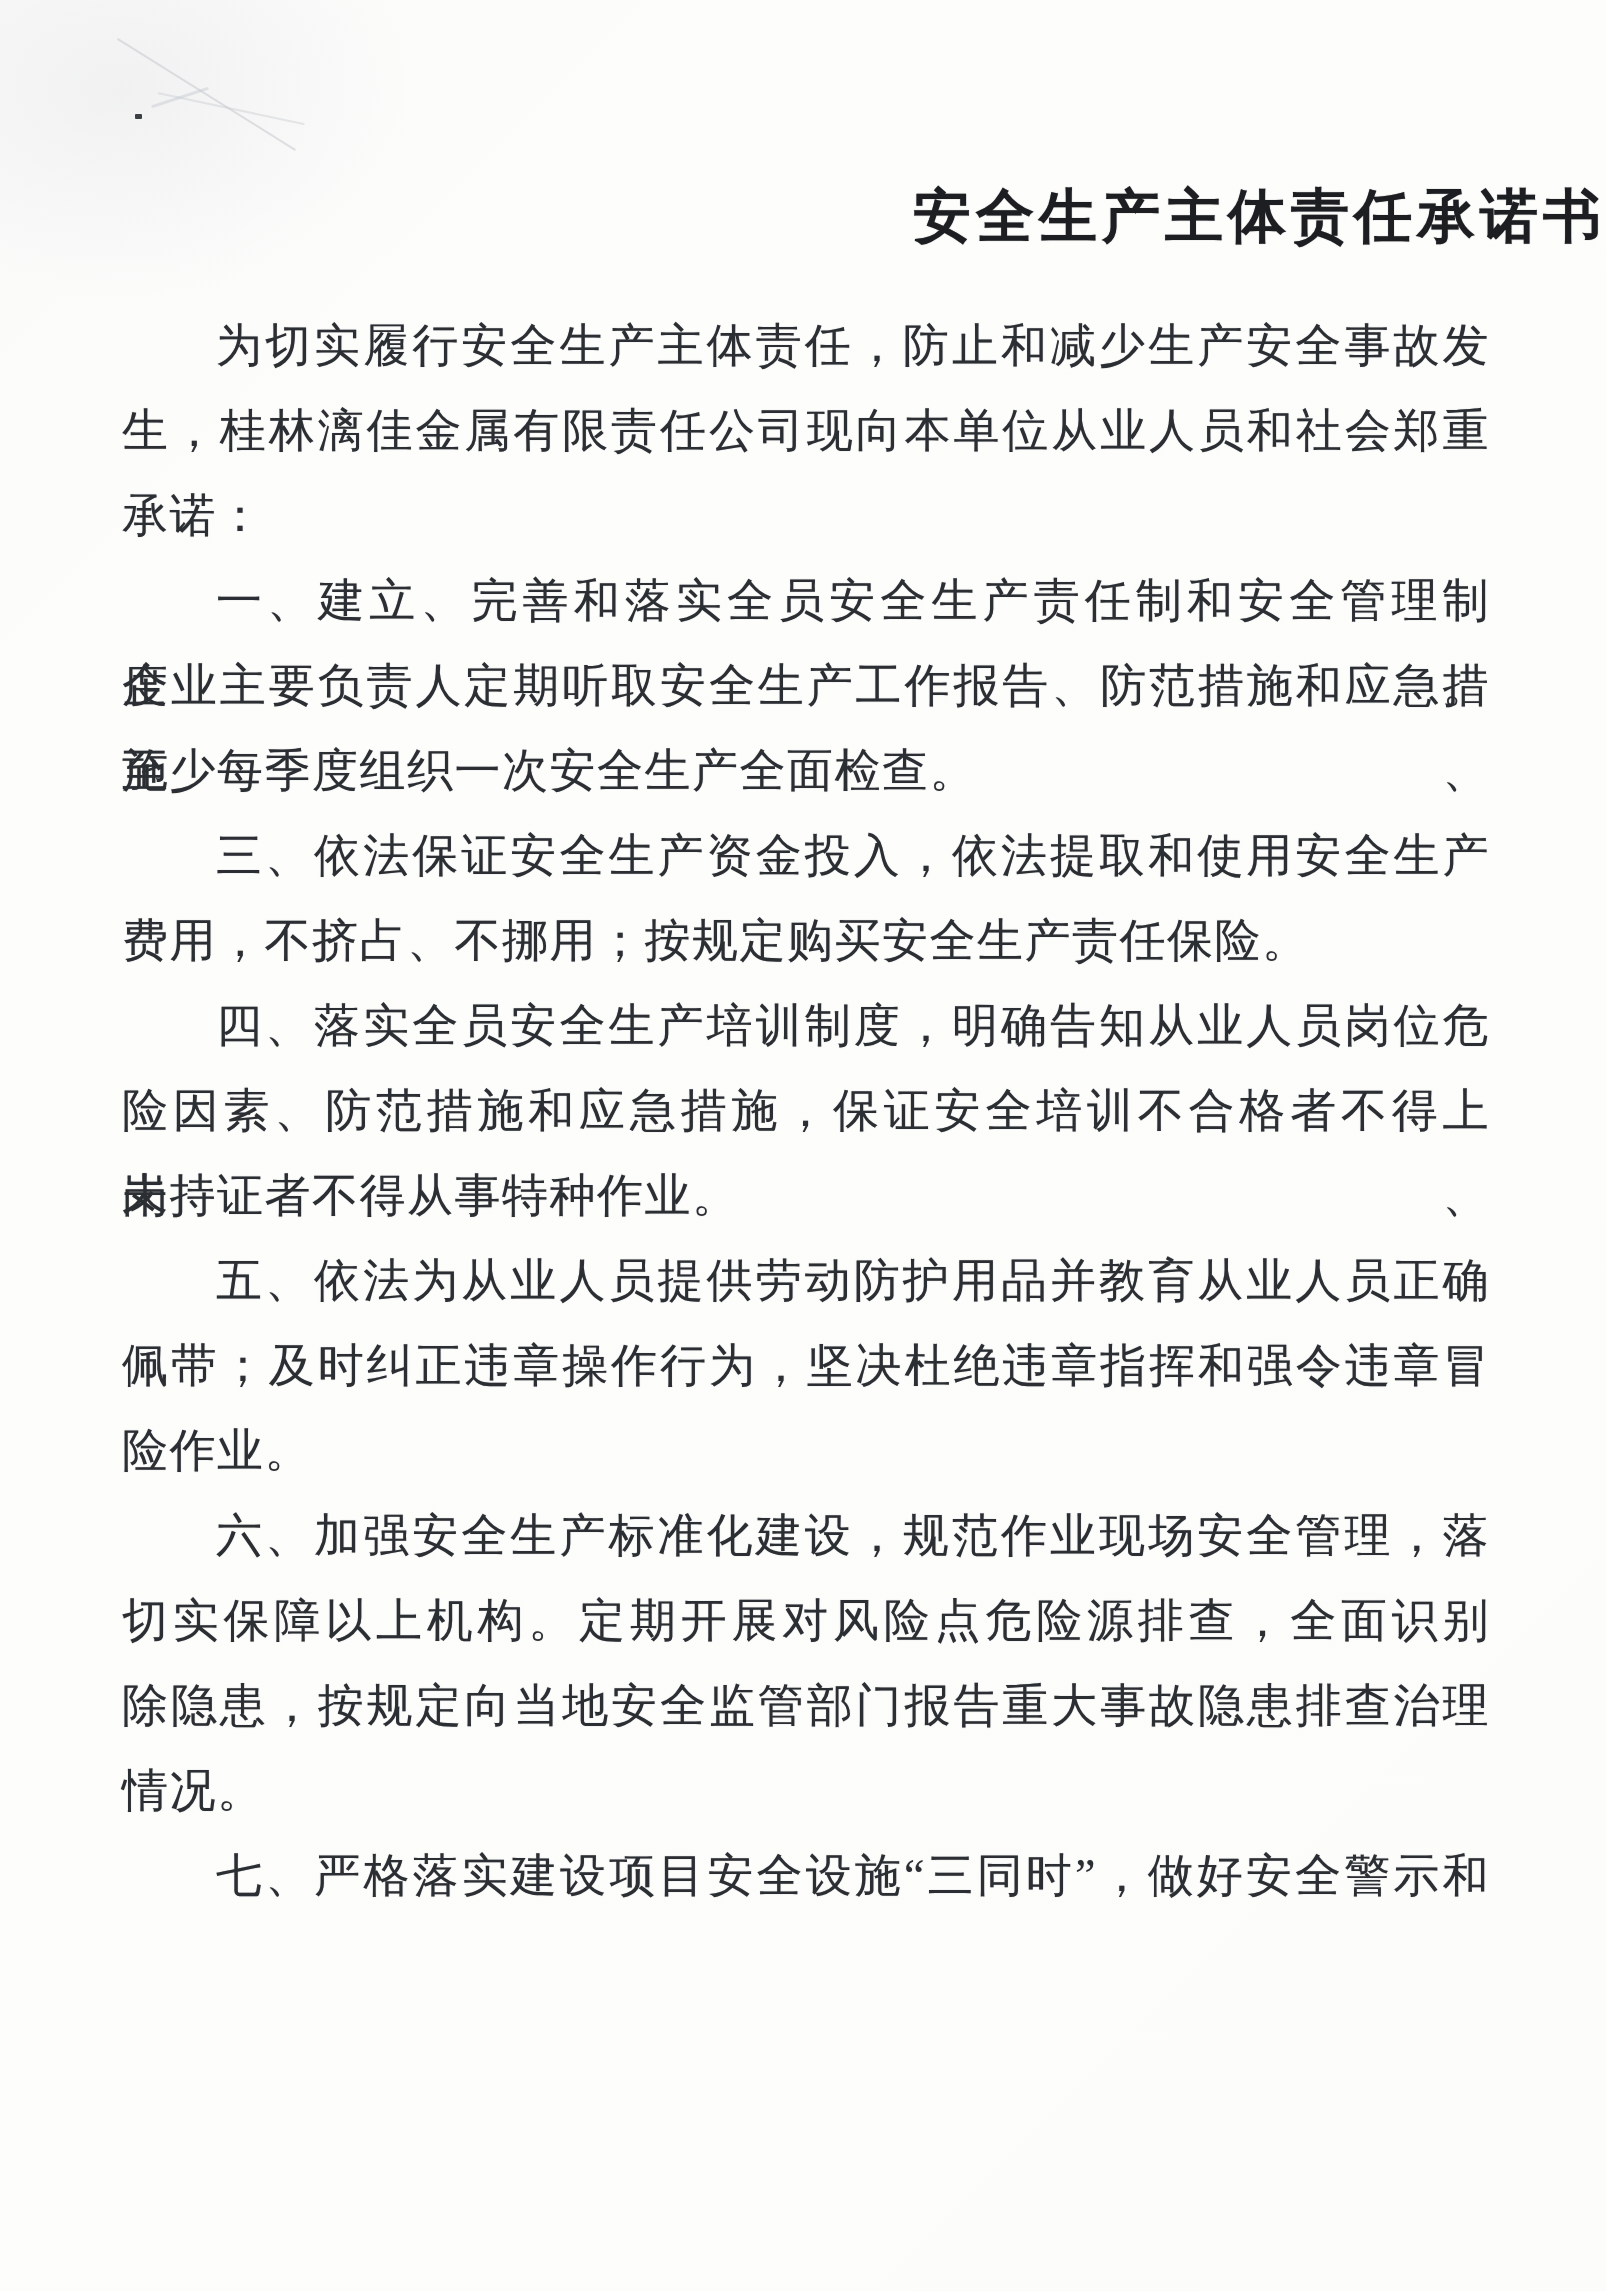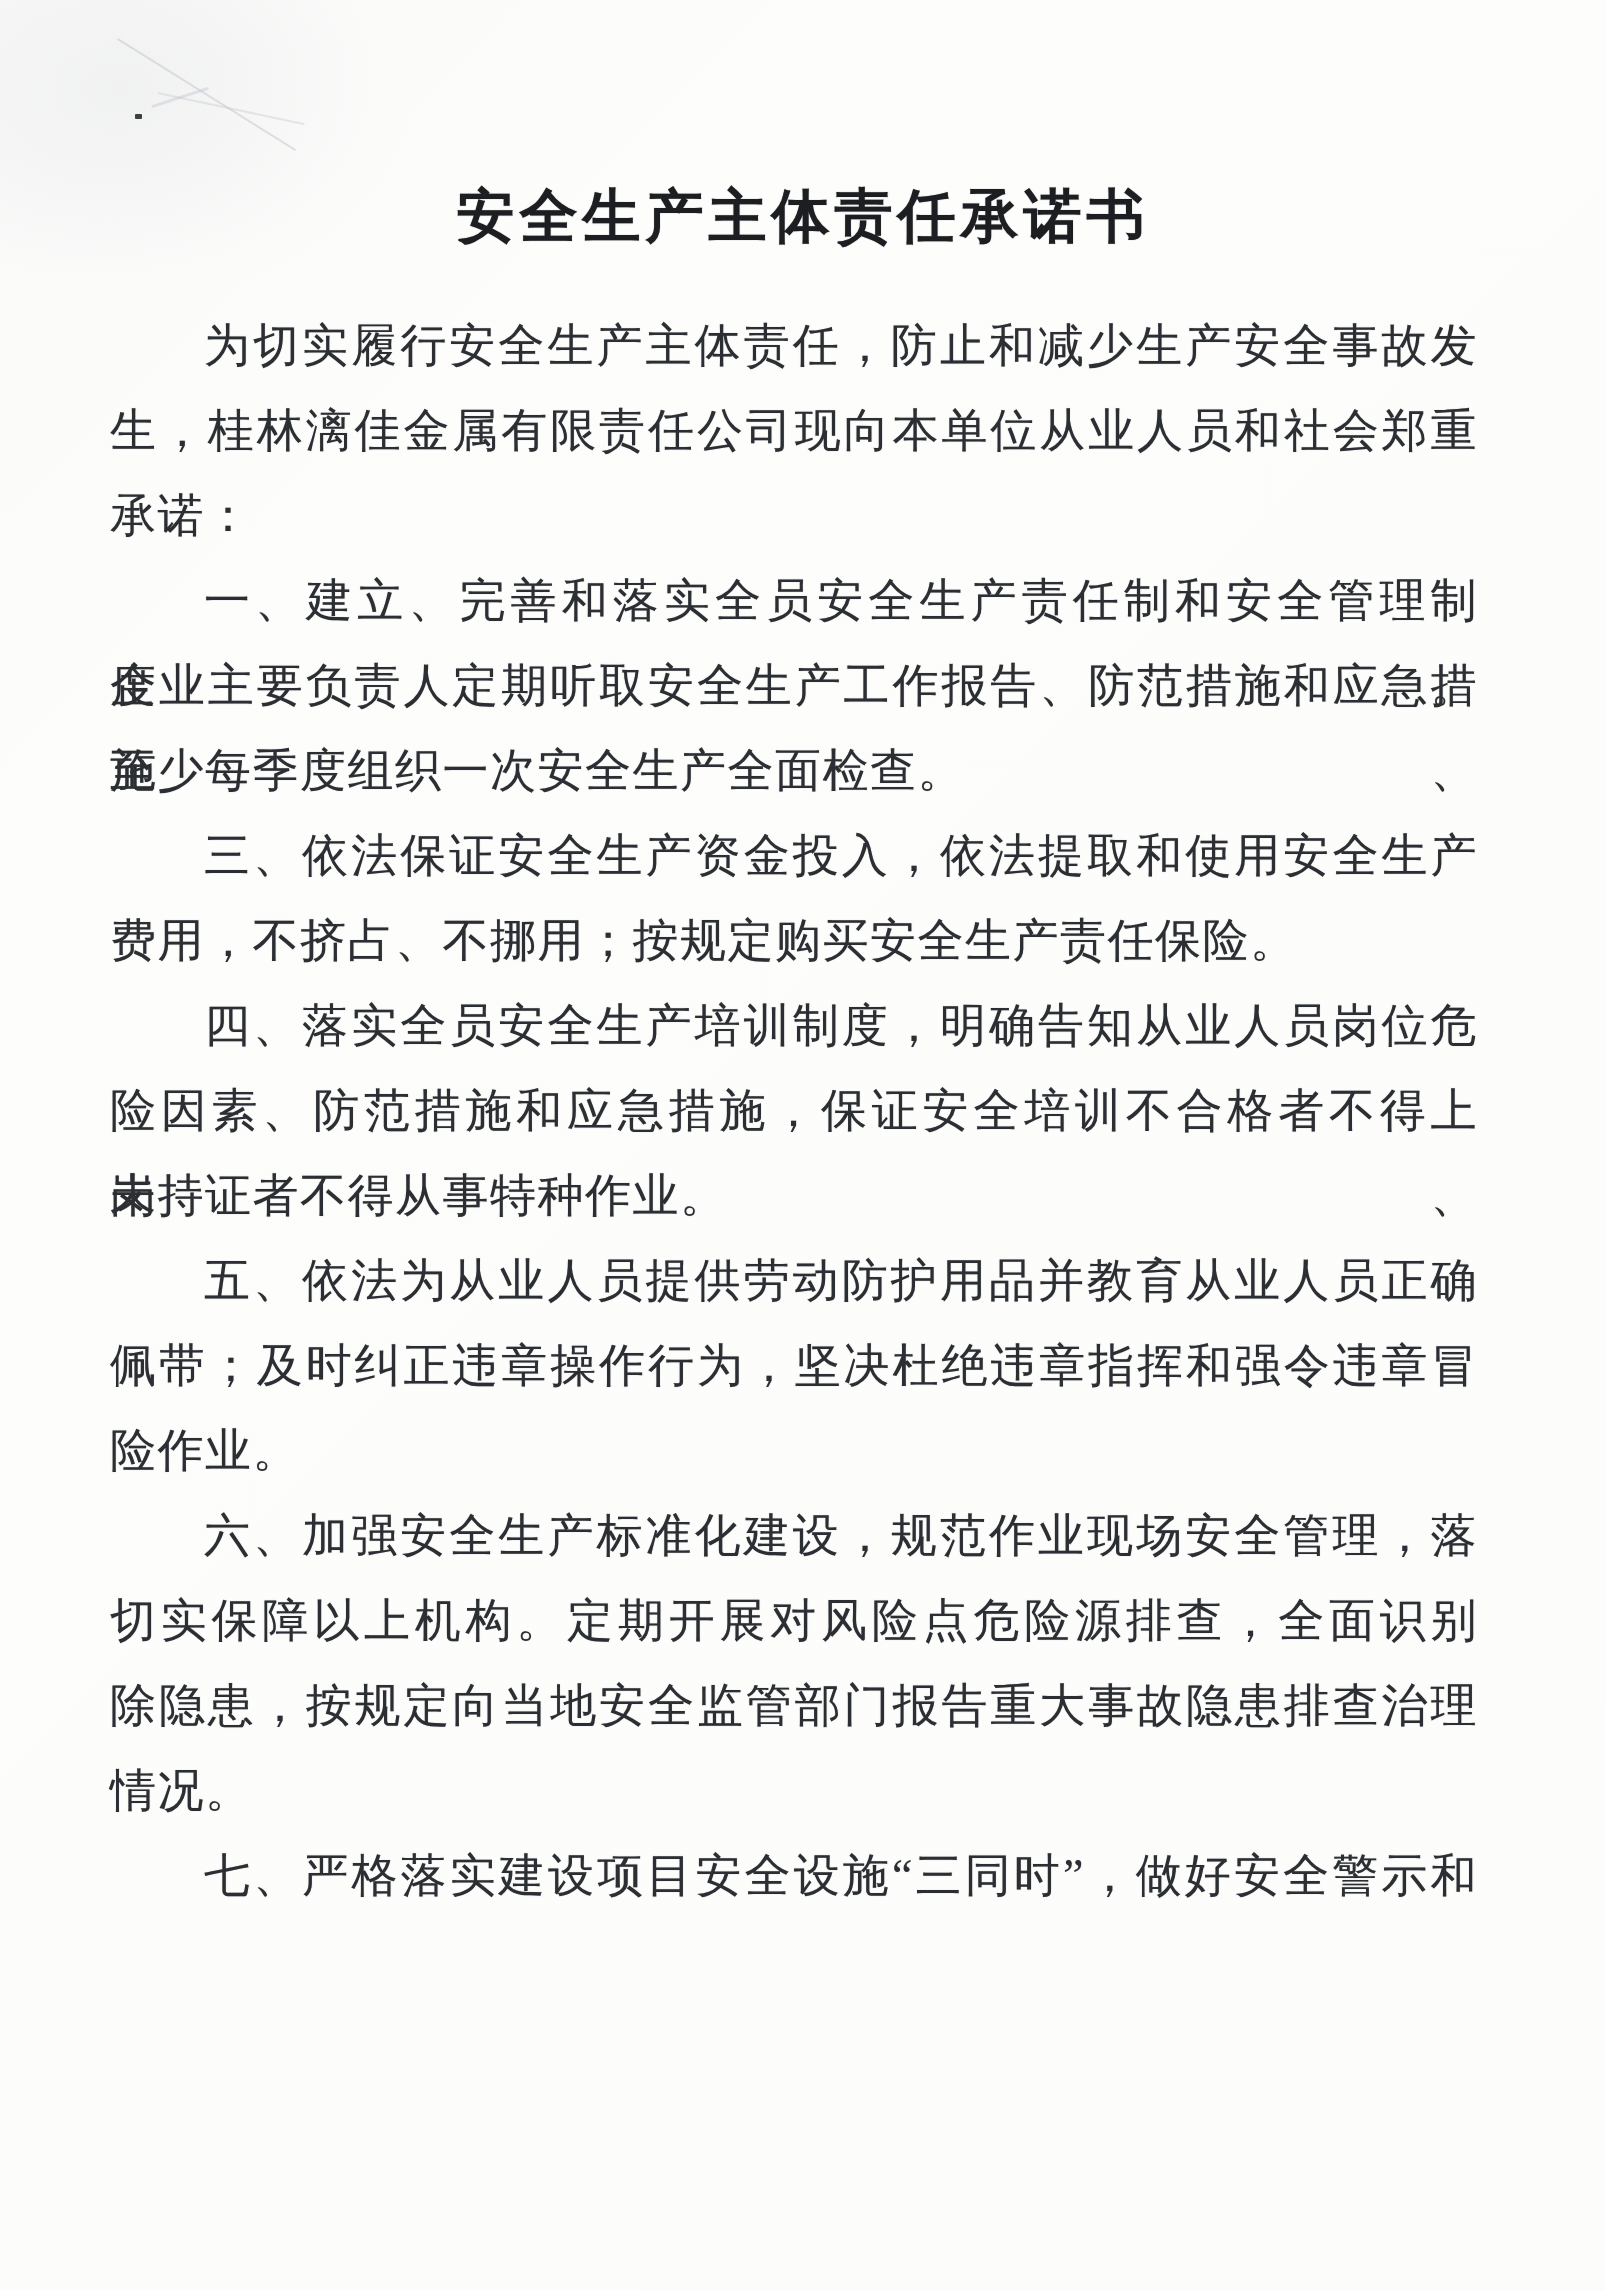--- a/index.html
+++ b/index.html
@@ -35,32 +35,32 @@
     width: 7px; height: 5px;
     background: #3c3f44;
     border-radius: 1px;
   }
 
   .doc-title {
     position: absolute;
     top: 178px;
     left: 0;
     right: 0;
-    text-align: center;
+    text-align: right;
     font-size: 58px;
     font-weight: bold;
     letter-spacing: 5px;
     color: #1c1e22;
     text-shadow: 0 0 1px rgba(28,30,34,0.55);
   }
 
   .doc-body {
     position: absolute;
     top: 303px;
-    left: 110px;
+    left: 122px;
     width: 1368px;
   }
   .line {
     height: 85px;
     line-height: 85px;
     font-size: 46px;
     letter-spacing: 1.5px;
     color: #2b2e33;
     text-shadow: 0 0 1px rgba(43,46,51,0.4);
     overflow: visible;

